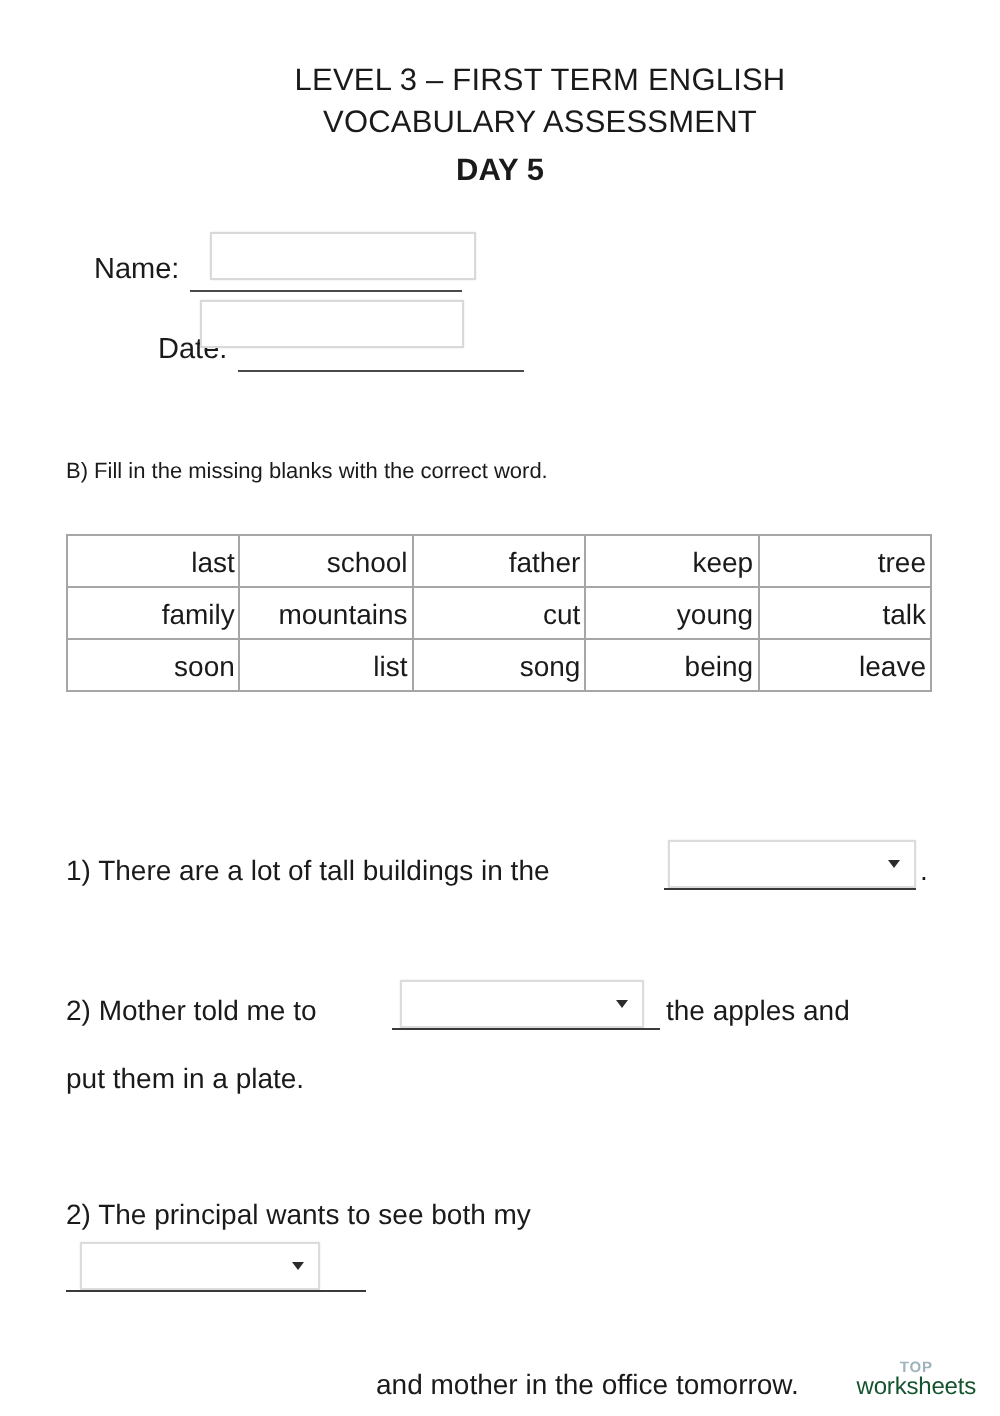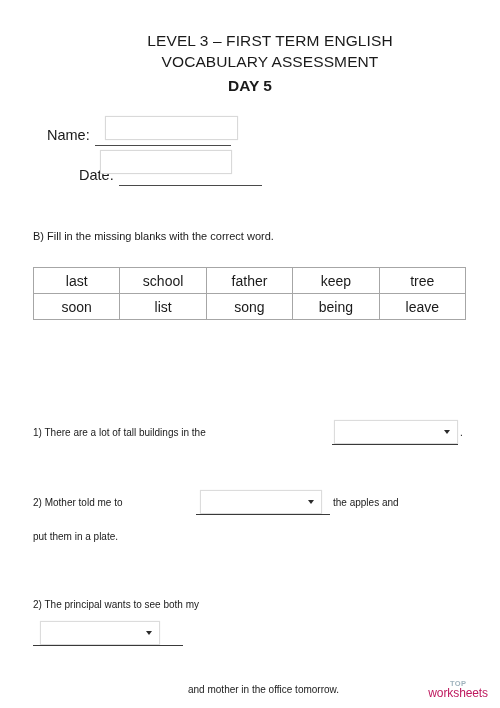--- a/index.html
+++ b/index.html
@@ -69,30 +69,30 @@
   .word-table {
     position: absolute;
     left: 33px;
     top: 267px;
     width: 433px;
     border-collapse: collapse;
     table-layout: fixed;
   }
   .word-table td {
     border: 1px solid #a6a6a6;
-    text-align: center;
+    text-align: right;
     font-size: 14px;
     height: 23px;
     padding: 1px 2px;
   }
 
   
   .question {
     position: absolute;
-    font-size: 10px;
+    font-size: 14px;
     white-space: nowrap;
   }
 
   
   .blank-underline {
     position: absolute;
     border-bottom: 1.6px solid #3a3a3a;
     height: 0;
   }
   .dropdown {
@@ -123,21 +123,21 @@
     line-height: 1.05;
   }
   .logo-top {
     font-size: 7.5px;
     letter-spacing: 0.4px;
     color: #9fb3bd;
     font-weight: bold;
   }
   .logo-main {
     font-size: 12px;
-    color: #be185d;
+    color: #14532d;
     letter-spacing: -0.1px;
   }
 </style>
 </head>
 <body>
 
 <div class="title-block">
   <div class="title-line">LEVEL 3 – FIRST TERM ENGLISH</div>
   <div class="title-line">VOCABULARY ASSESSMENT</div>
   <div class="title-day">DAY 5</div>
@@ -160,20 +160,27 @@
 <table class="word-table">
   <tbody>
     <tr>
       <td>last</td>
       <td>school</td>
       <td>father</td>
       <td>keep</td>
       <td>tree</td>
     </tr>
     <tr>
+      <td>family</td>
+      <td>mountains</td>
+      <td>cut</td>
+      <td>young</td>
+      <td>talk</td>
+    </tr>
+    <tr>
       <td>soon</td>
       <td>list</td>
       <td>song</td>
       <td>being</td>
       <td>leave</td>
     </tr>
   </tbody>
 </table>
 
 <div class="question" style="left:33px; top:427px;">1) There are a lot of tall buildings in the</div>

